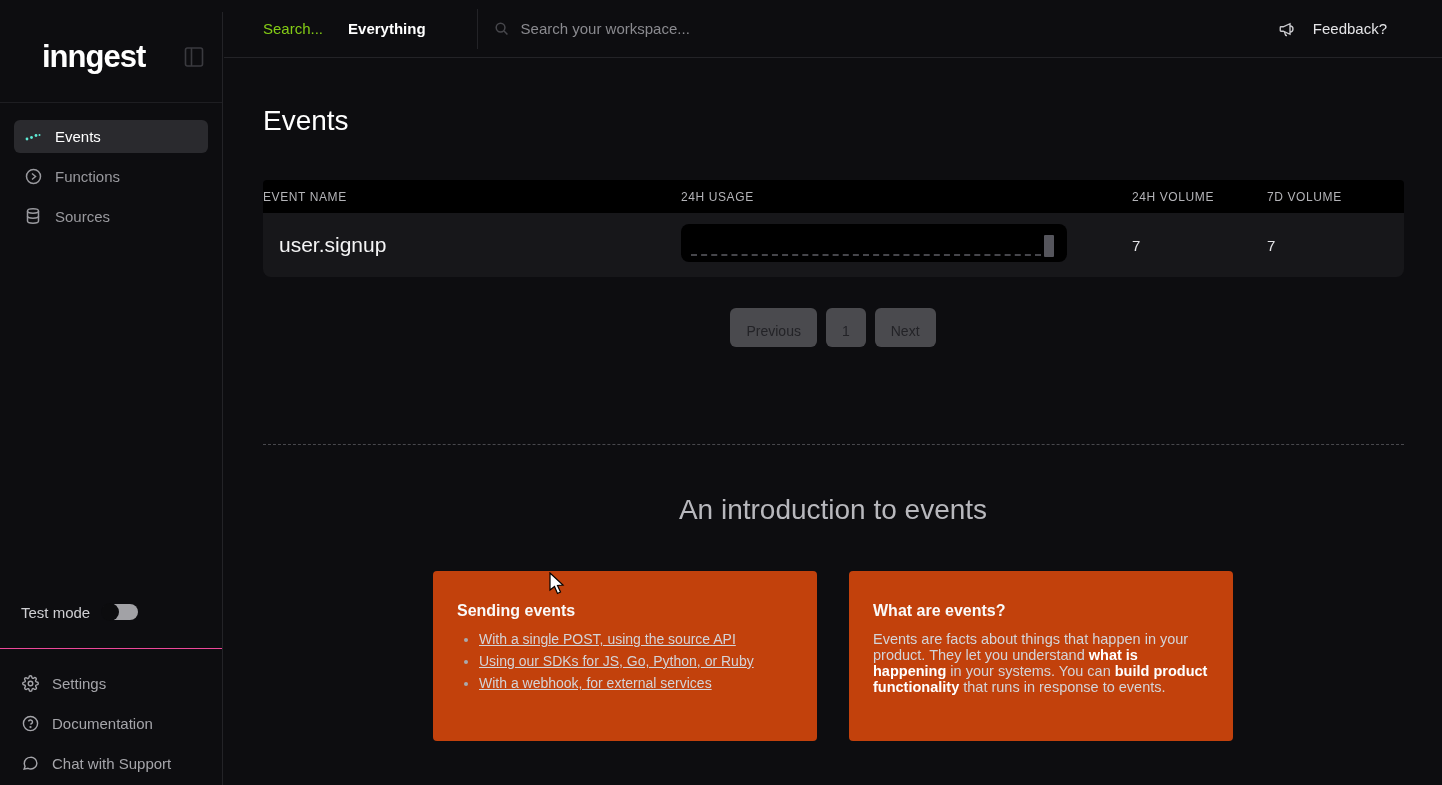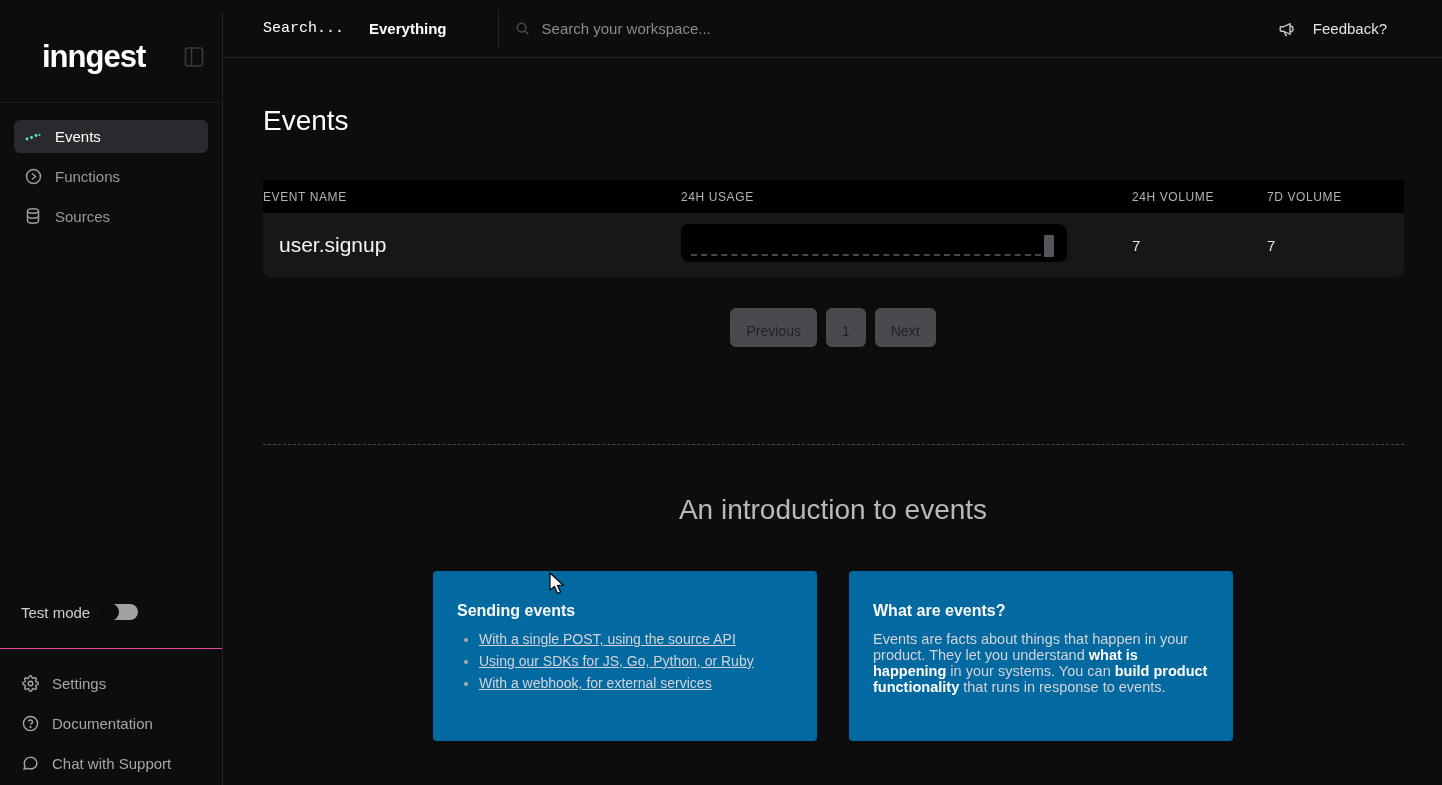--- a/index.html
+++ b/index.html
@@ -52,21 +52,21 @@
   .footer-item {
     display: flex; align-items: center; gap: 13px;
     height: 40px; color: #a5a5aa; font-size: 15px; cursor: pointer;
   }
   
   .topbar {
     position: absolute; left: 224px; right: 0; top: 0; height: 58px;
     border-bottom: 1px solid #232327;
     display: flex; align-items: center;
   }
-  .topbar-search-label { color: #ffffff; font-size: 15px; margin-left: 39px; cursor: pointer; font-family: Liberation Mono, monospace; }
+  .topbar-search-label { color: #84cc16; font-size: 15px; margin-left: 39px; cursor: pointer; }
   .topbar-scope { color: #fff; font-size: 15px; font-weight: bold; margin-left: 25px; cursor: pointer; }
   .topbar-divider { width: 1px; height: 40px; background: #232327; margin-left: 51px; }
   .workspace-search { display: flex; align-items: center; gap: 12px; margin-left: 16px; flex: 1; }
   .workspace-search .mag { color: #47474c; display: flex; }
   .workspace-search input {
     background: transparent; border: none; outline: none;
     color: #8a8a8f; font-size: 15px; font-family: inherit; width: 400px;
   }
   .workspace-search input::placeholder { color: #8a8a8f; }
   .feedback { display: flex; align-items: center; gap: 17px; margin-right: 55px; cursor: pointer; }
@@ -123,21 +123,21 @@
   }
   .intro-heading {
     position: absolute; top: 436px; left: 0; right: 0; text-align: center;
     font-size: 28px; font-weight: 400; color: #b8b8bd;
   }
   .cards {
     position: absolute; top: 513px; left: 0; right: 0;
     display: flex; justify-content: center; gap: 32px;
   }
   .card {
-    width: 384px; height: 170px; background: #0369a1; border-radius: 4px;
+    width: 384px; height: 170px; background: #c2410c; border-radius: 4px;
     padding: 31px 24px 24px 24px;
   }
   .card-title { font-size: 16px; font-weight: bold; color: #fafafa; margin-bottom: 11px; }
   .card-links { list-style: disc; padding-left: 22px; color: #a9a9ae; }
   .card-links li { margin-bottom: 5px; font-size: 14px; line-height: 17px; }
   .card-links a { color: #d4d4d8; text-decoration: underline; cursor: pointer; }
   .card-body { font-size: 14.5px; line-height: 16px; color: #d4d4d8; }
   .card-body b { color: #fff; }
   
   .cursor { position: absolute; left: 549px; top: 572px; pointer-events: none; z-index: 99; }

